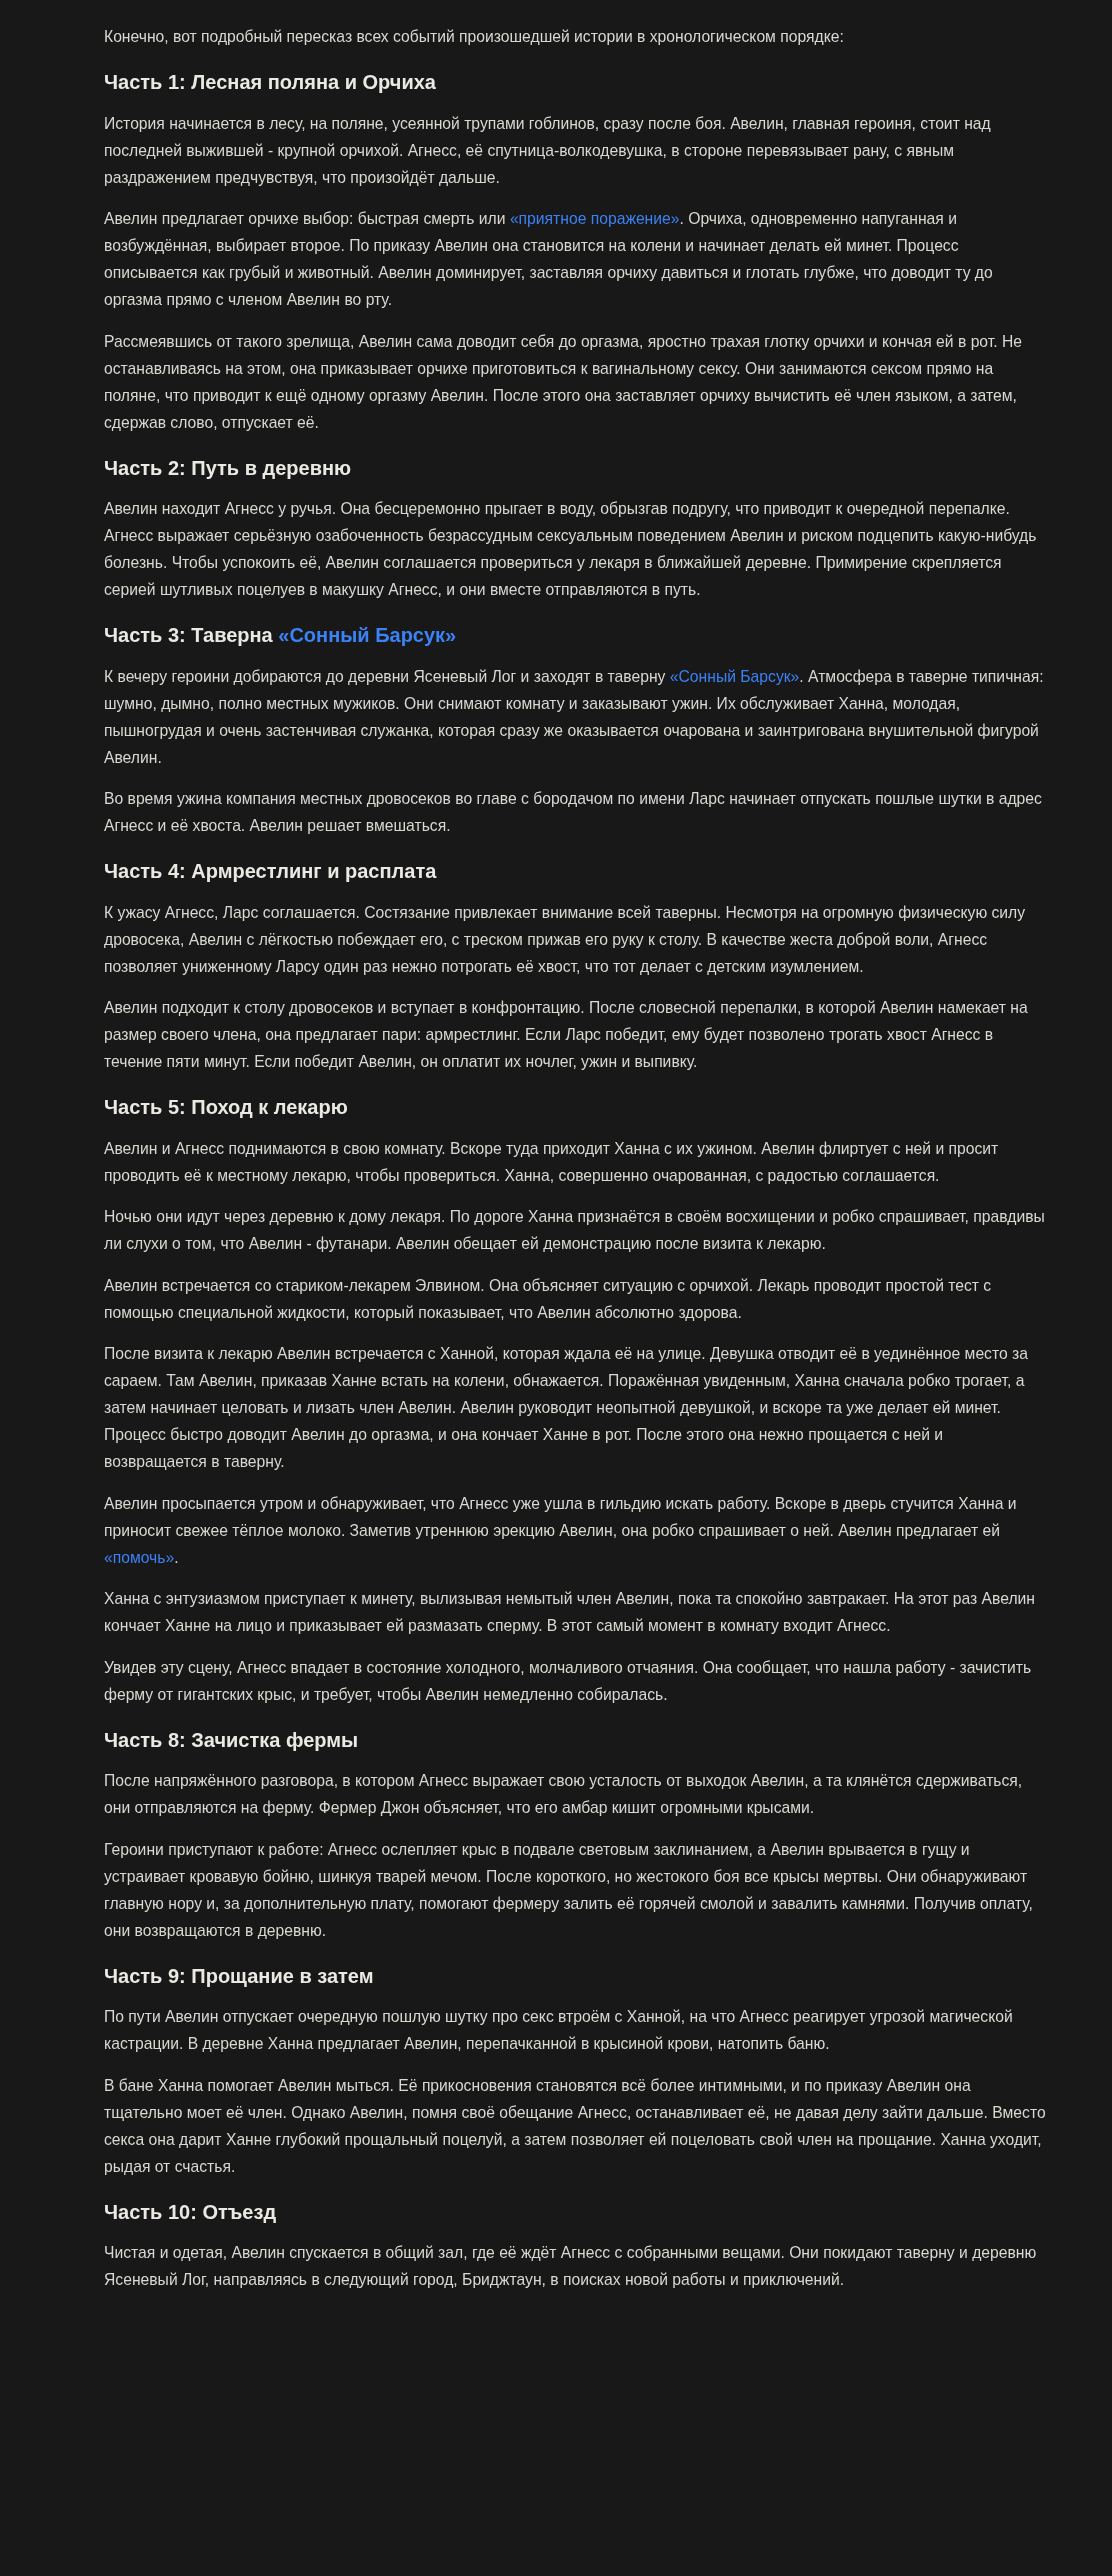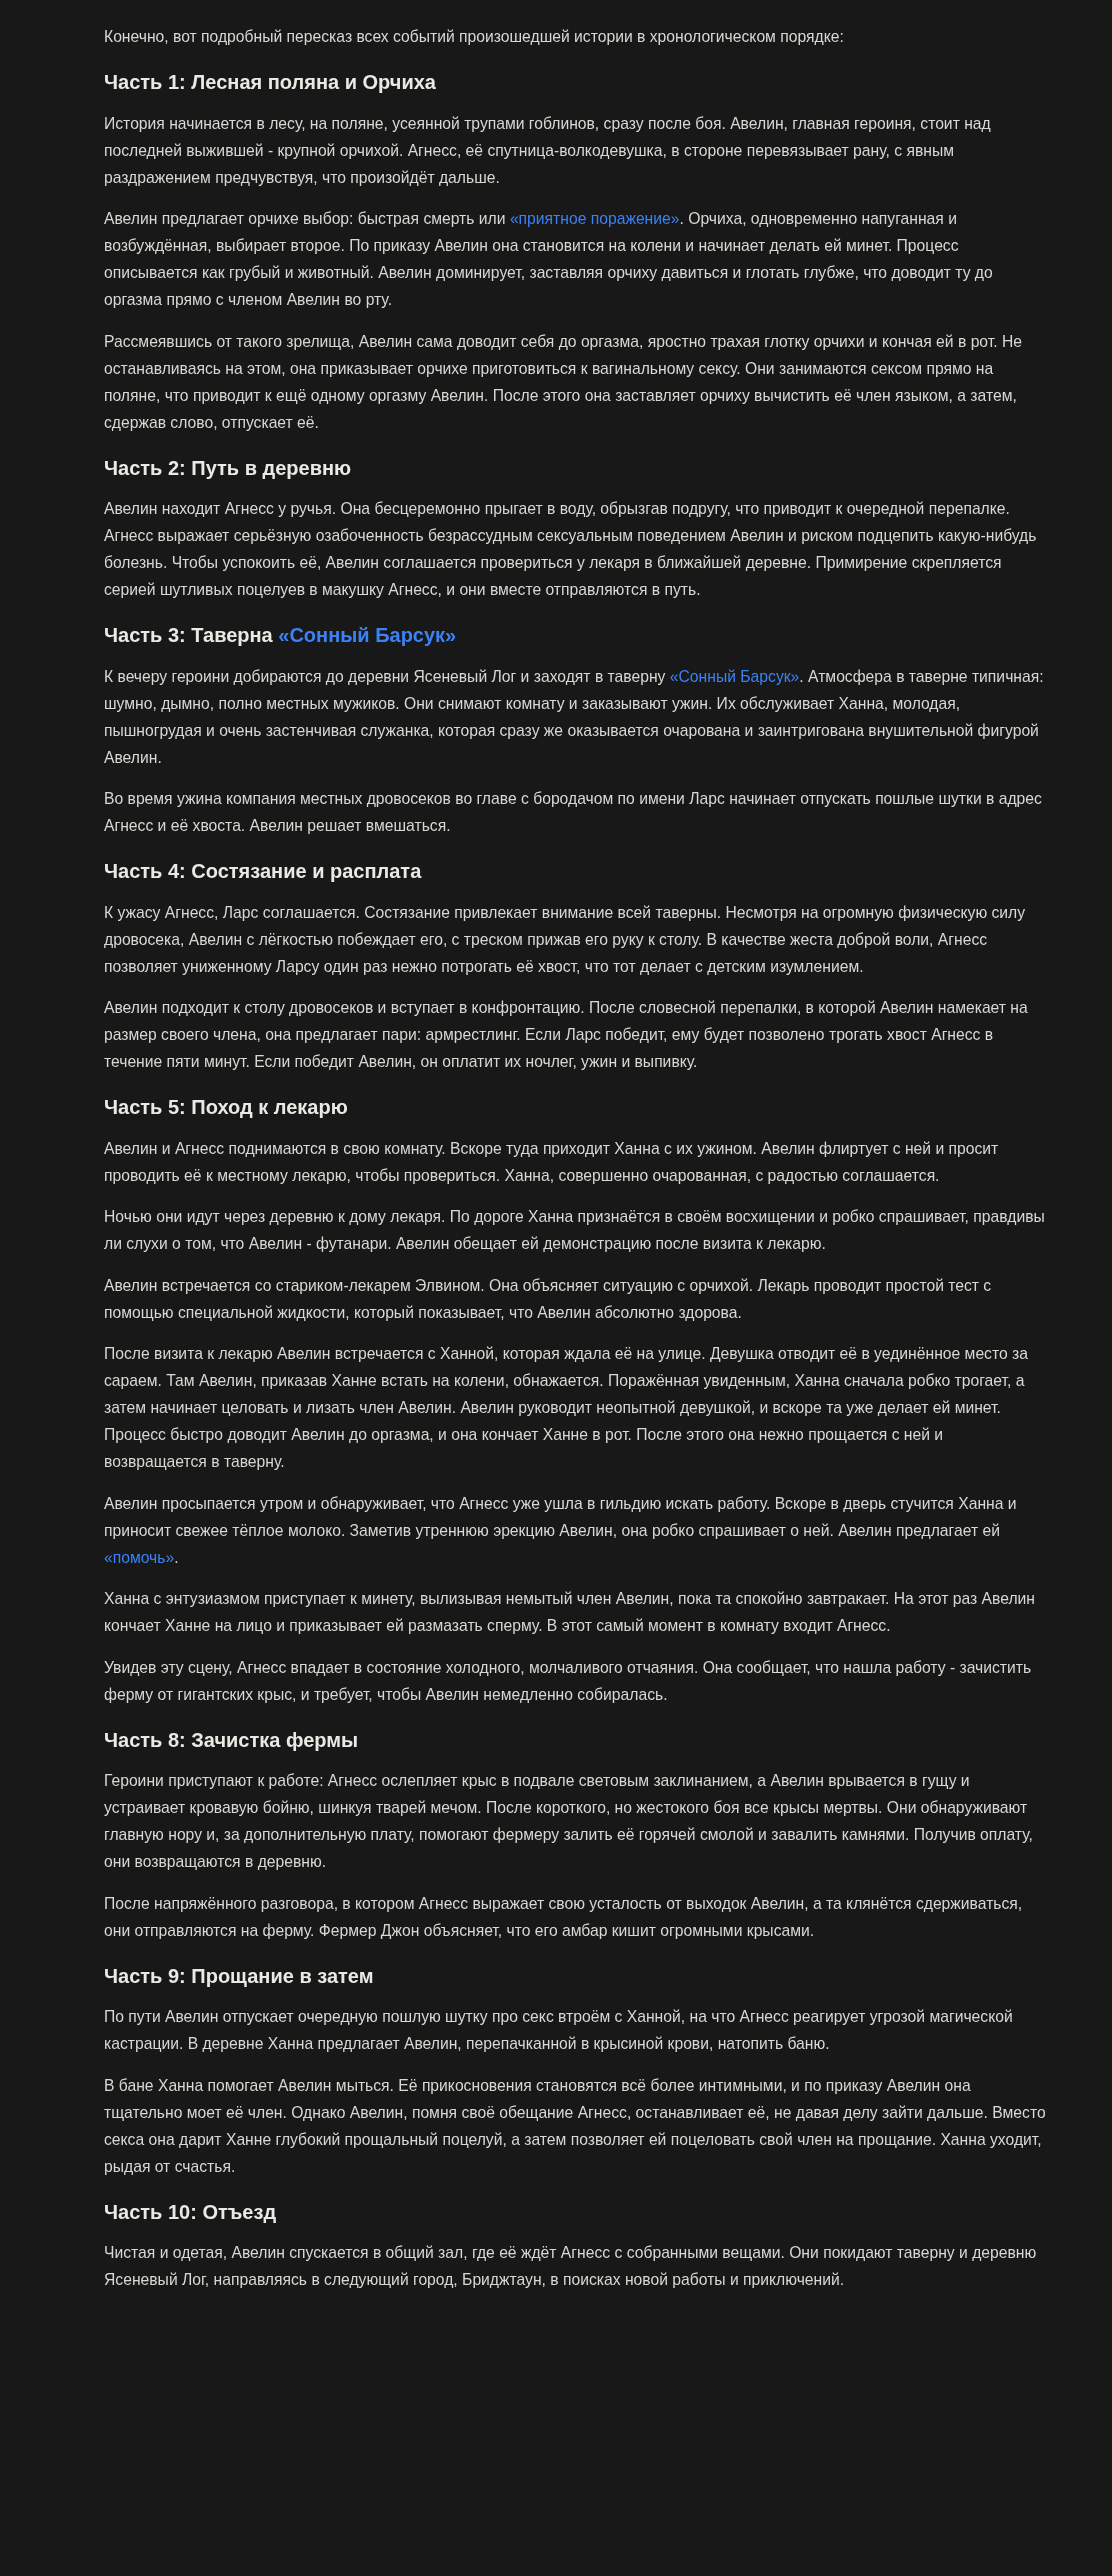--- a/index.html
+++ b/index.html
@@ -49,34 +49,34 @@
   <div>
       <h3><span>Часть 1: Лесная поляна и Орчиха</span></h3>
       <p><span>История начинается в лесу, на поляне, усеянной трупами гоблинов, сразу после боя. Авелин, главная героиня, стоит над последней выжившей - крупной орчихой. Агнесс, её спутница-волкодевушка, в стороне перевязывает рану, с явным раздражением предчувствуя, что произойдёт дальше.</span></p>
       <p><span>Авелин предлагает орчихе выбор: быстрая смерть или </span><span class="q">«приятное поражение»</span><span>. Орчиха, одновременно напуганная и возбуждённая, выбирает второе. По приказу Авелин она становится на колени и начинает делать ей минет. Процесс описывается как грубый и животный. Авелин доминирует, заставляя орчиху давиться и глотать глубже, что доводит ту до оргазма прямо с членом Авелин во рту.</span></p>
       <p><span>Рассмеявшись от такого зрелища, Авелин сама доводит себя до оргазма, яростно трахая глотку орчихи и кончая ей в рот. Не останавливаясь на этом, она приказывает орчихе приготовиться к вагинальному сексу. Они занимаются сексом прямо на поляне, что приводит к ещё одному оргазму Авелин. После этого она заставляет орчиху вычистить её член языком, а затем, сдержав слово, отпускает её.</span></p>
       <h3><span>Часть 2: Путь в деревню</span></h3>
       <p><span>Авелин находит Агнесс у ручья. Она бесцеремонно прыгает в воду, обрызгав подругу, что приводит к очередной перепалке. Агнесс выражает серьёзную озабоченность безрассудным сексуальным поведением Авелин и риском подцепить какую-нибудь болезнь. Чтобы успокоить её, Авелин соглашается провериться у лекаря в ближайшей деревне. Примирение скрепляется серией шутливых поцелуев в макушку Агнесс, и они вместе отправляются в путь.</span></p>
       <h3><span>Часть 3: Таверна </span><span class="q">«Сонный Барсук»</span></h3>
       <p><span>К вечеру героини добираются до деревни Ясеневый Лог и заходят в таверну </span><span class="q">«Сонный Барсук»</span><span>. Атмосфера в таверне типичная: шумно, дымно, полно местных мужиков. Они снимают комнату и заказывают ужин. Их обслуживает Ханна, молодая, пышногрудая и очень застенчивая служанка, которая сразу же оказывается очарована и заинтригована внушительной фигурой Авелин.</span></p>
       <p><span>Во время ужина компания местных дровосеков во главе с бородачом по имени Ларс начинает отпускать пошлые шутки в адрес Агнесс и её хвоста. Авелин решает вмешаться.</span></p>
-      <h3><span>Часть 4: Состязание и расплата</span></h3>
+      <h3><span>Часть 4: Армрестлинг и расплата</span></h3>
       <p><span>К ужасу Агнесс, Ларс соглашается. Состязание привлекает внимание всей таверны. Несмотря на огромную физическую силу дровосека, Авелин с лёгкостью побеждает его, с треском прижав его руку к столу. В качестве жеста доброй воли, Агнесс позволяет униженному Ларсу один раз нежно потрогать её хвост, что тот делает с детским изумлением.</span></p>
       <p><span>Авелин подходит к столу дровосеков и вступает в конфронтацию. После словесной перепалки, в которой Авелин намекает на размер своего члена, она предлагает пари: армрестлинг. Если Ларс победит, ему будет позволено трогать хвост Агнесс в течение пяти минут. Если победит Авелин, он оплатит их ночлег, ужин и выпивку.</span></p>
       <h3><span>Часть 5: Поход к лекарю</span></h3>
       <p><span>Авелин и Агнесс поднимаются в свою комнату. Вскоре туда приходит Ханна с их ужином. Авелин флиртует с ней и просит проводить её к местному лекарю, чтобы провериться. Ханна, совершенно очарованная, с радостью соглашается.</span></p>
       <p><span>Ночью они идут через деревню к дому лекаря. По дороге Ханна признаётся в своём восхищении и робко спрашивает, правдивы ли слухи о том, что Авелин - футанари. Авелин обещает ей демонстрацию после визита к лекарю.</span></p>
       <p><span>Авелин встречается со стариком-лекарем Элвином. Она объясняет ситуацию с орчихой. Лекарь проводит простой тест с помощью специальной жидкости, который показывает, что Авелин абсолютно здорова.</span></p>
       <p><span>После визита к лекарю Авелин встречается с Ханной, которая ждала её на улице. Девушка отводит её в уединённое место за сараем. Там Авелин, приказав Ханне встать на колени, обнажается. Поражённая увиденным, Ханна сначала робко трогает, а затем начинает целовать и лизать член Авелин. Авелин руководит неопытной девушкой, и вскоре та уже делает ей минет. Процесс быстро доводит Авелин до оргазма, и она кончает Ханне в рот. После этого она нежно прощается с ней и возвращается в таверну.</span></p>
       <p><span>Авелин просыпается утром и обнаруживает, что Агнесс уже ушла в гильдию искать работу. Вскоре в дверь стучится Ханна и приносит свежее тёплое молоко. Заметив утреннюю эрекцию Авелин, она робко спрашивает о ней. Авелин предлагает ей </span><span class="q">«помочь»</span><span>.</span></p>
       <p><span>Ханна с энтузиазмом приступает к минету, вылизывая немытый член Авелин, пока та спокойно завтракает. На этот раз Авелин кончает Ханне на лицо и приказывает ей размазать сперму. В этот самый момент в комнату входит Агнесс.</span></p>
       <p><span>Увидев эту сцену, Агнесс впадает в состояние холодного, молчаливого отчаяния. Она сообщает, что нашла работу - зачистить ферму от гигантских крыс, и требует, чтобы Авелин немедленно собиралась.</span></p>
       <h3><span>Часть 8: Зачистка фермы</span></h3>
+      <p><span>После напряжённого разговора, в котором Агнесс выражает свою усталость от выходок Авелин, а та клянётся сдерживаться, они отправляются на ферму. Фермер Джон объясняет, что его амбар кишит огромными крысами.</span></p>
       <p><span>Героини приступают к работе: Агнесс ослепляет крыс в подвале световым заклинанием, а Авелин врывается в гущу и устраивает кровавую бойню, шинкуя тварей мечом. После короткого, но жестокого боя все крысы мертвы. Они обнаруживают главную нору и, за дополнительную плату, помогают фермеру залить её горячей смолой и завалить камнями. Получив оплату, они возвращаются в деревню.</span></p>
-      <p><span>После напряжённого разговора, в котором Агнесс выражает свою усталость от выходок Авелин, а та клянётся сдерживаться, они отправляются на ферму. Фермер Джон объясняет, что его амбар кишит огромными крысами.</span></p>
       <h3><span>Часть 9: Прощание в затем</span></h3>
       <p><span>По пути Авелин отпускает очередную пошлую шутку про секс втроём с Ханной, на что Агнесс реагирует угрозой магической кастрации. В деревне Ханна предлагает Авелин, перепачканной в крысиной крови, натопить баню.</span></p>
       <p><span>В бане Ханна помогает Авелин мыться. Её прикосновения становятся всё более интимными, и по приказу Авелин она тщательно моет её член. Однако Авелин, помня своё обещание Агнесс, останавливает её, не давая делу зайти дальше. Вместо секса она дарит Ханне глубокий прощальный поцелуй, а затем позволяет ей поцеловать свой член на прощание. Ханна уходит, рыдая от счастья.</span></p>
       <h3><span>Часть 10: Отъезд</span></h3>
       <p><span>Чистая и одетая, Авелин спускается в общий зал, где её ждёт Агнесс с собранными вещами. Они покидают таверну и деревню Ясеневый Лог, направляясь в следующий город, Бриджтаун, в поисках новой работы и приключений.</span></p>
     </div>
 </div>
 
 
 </body></html>

